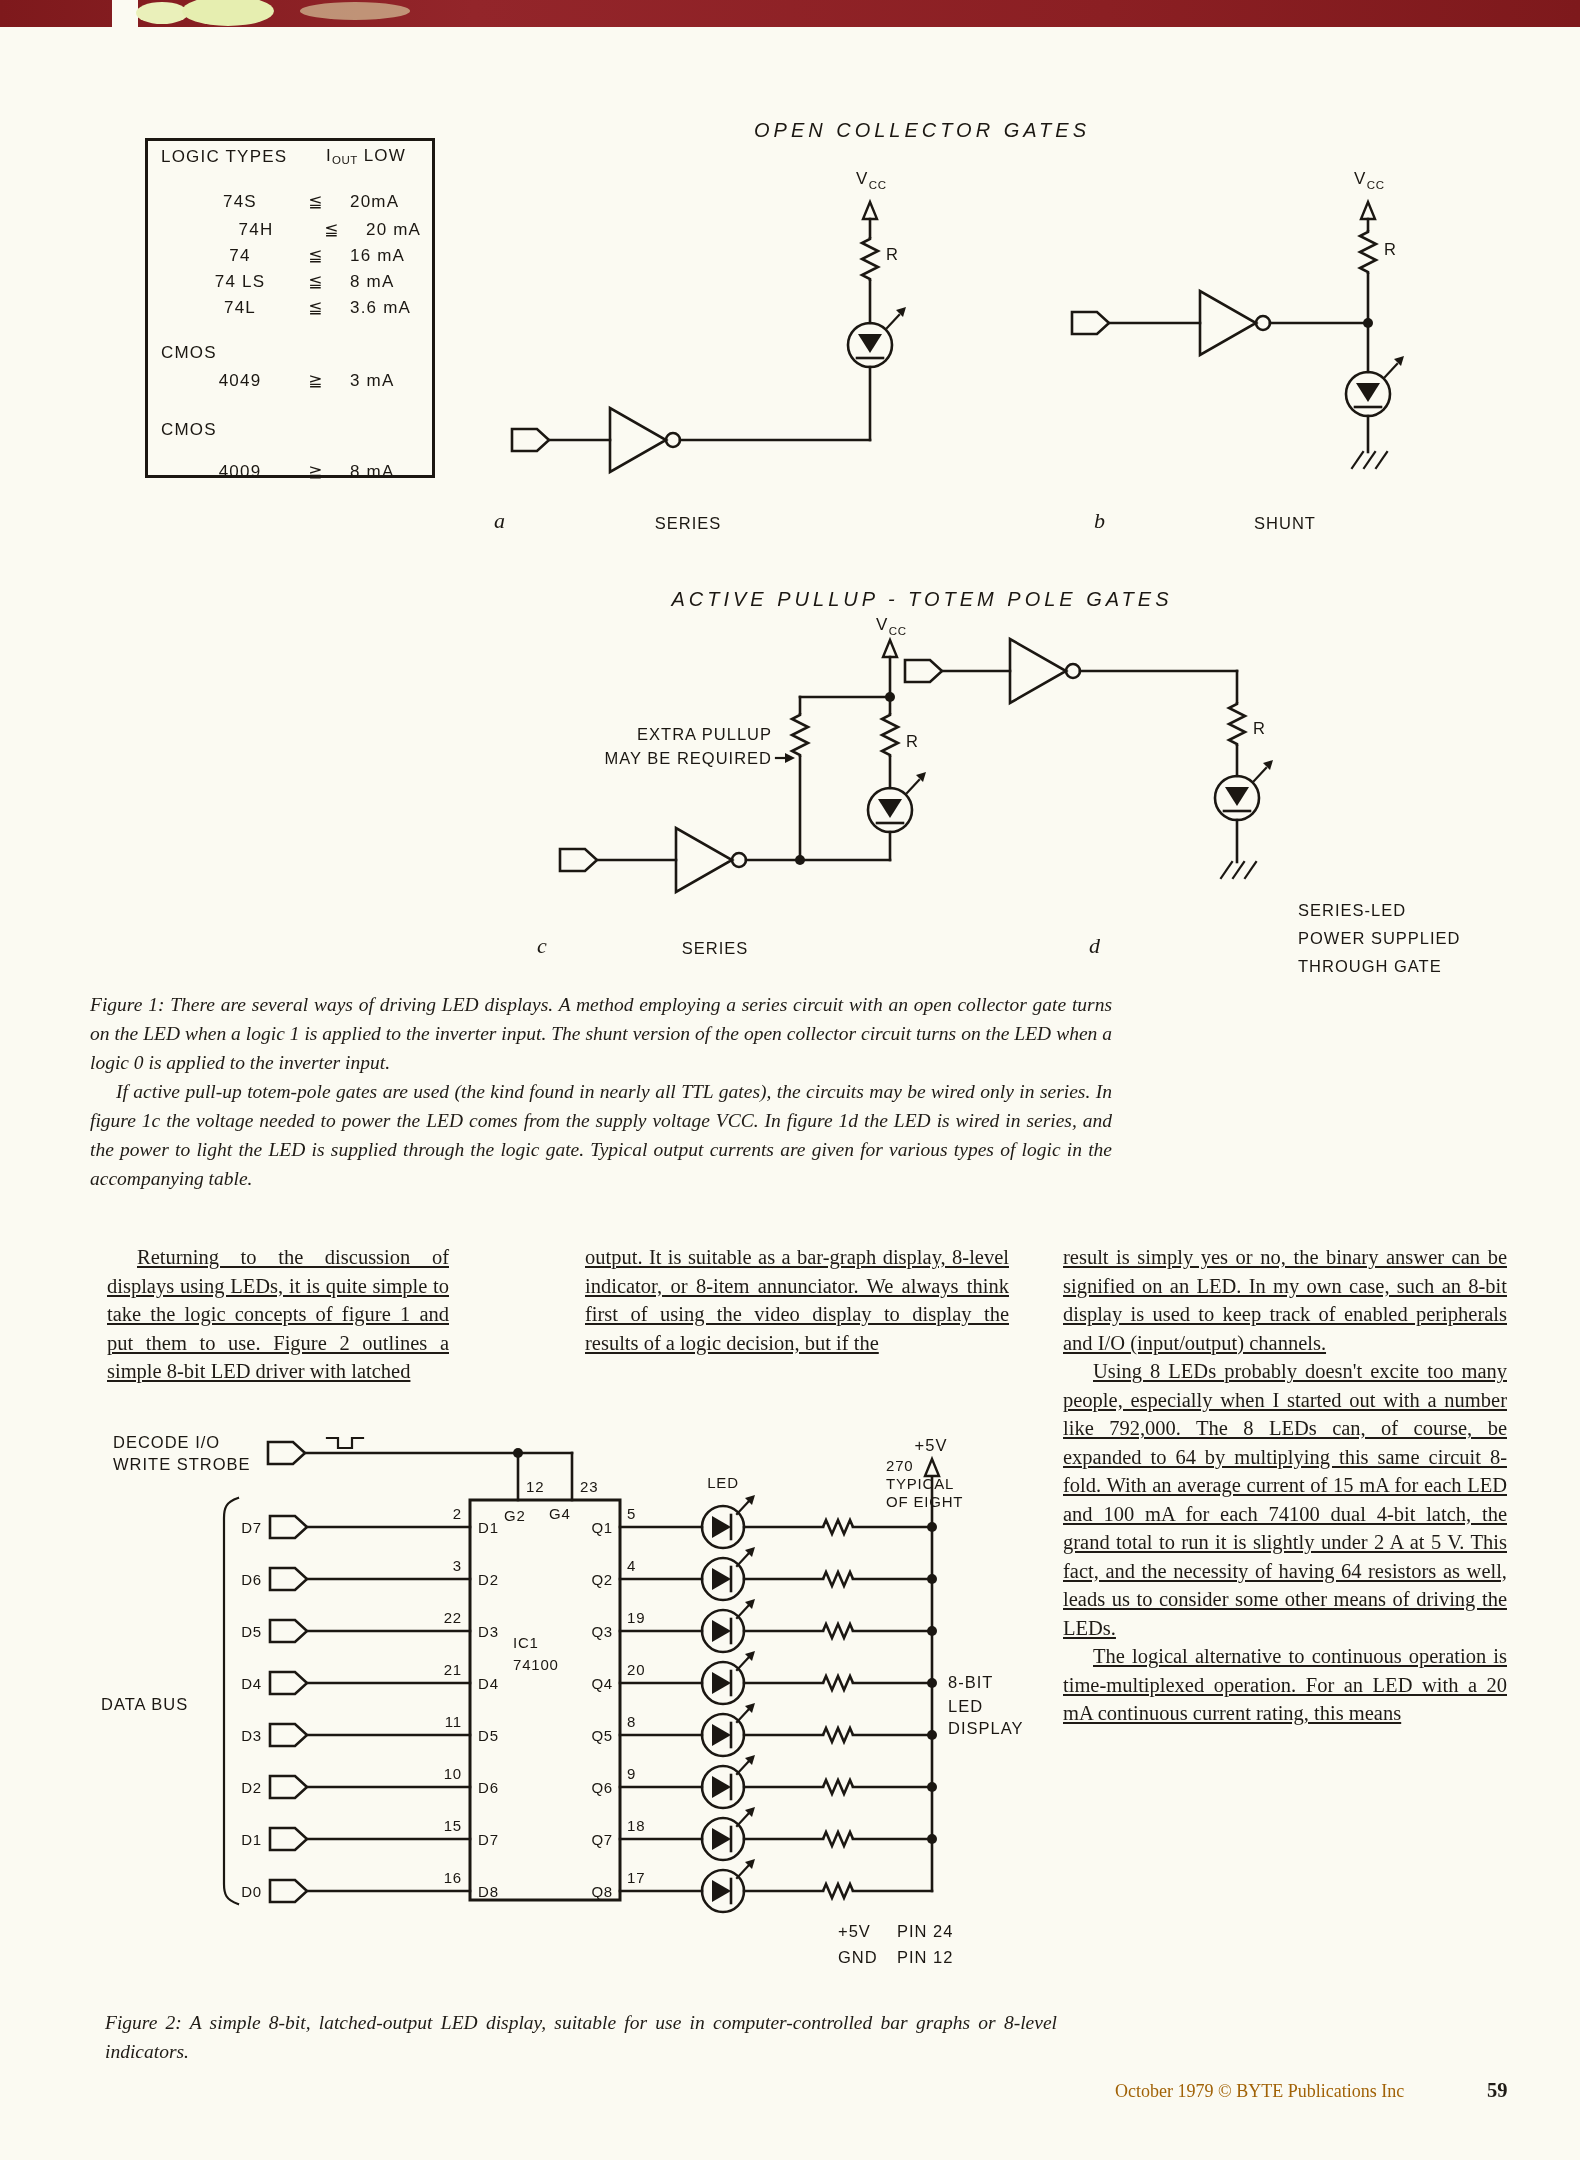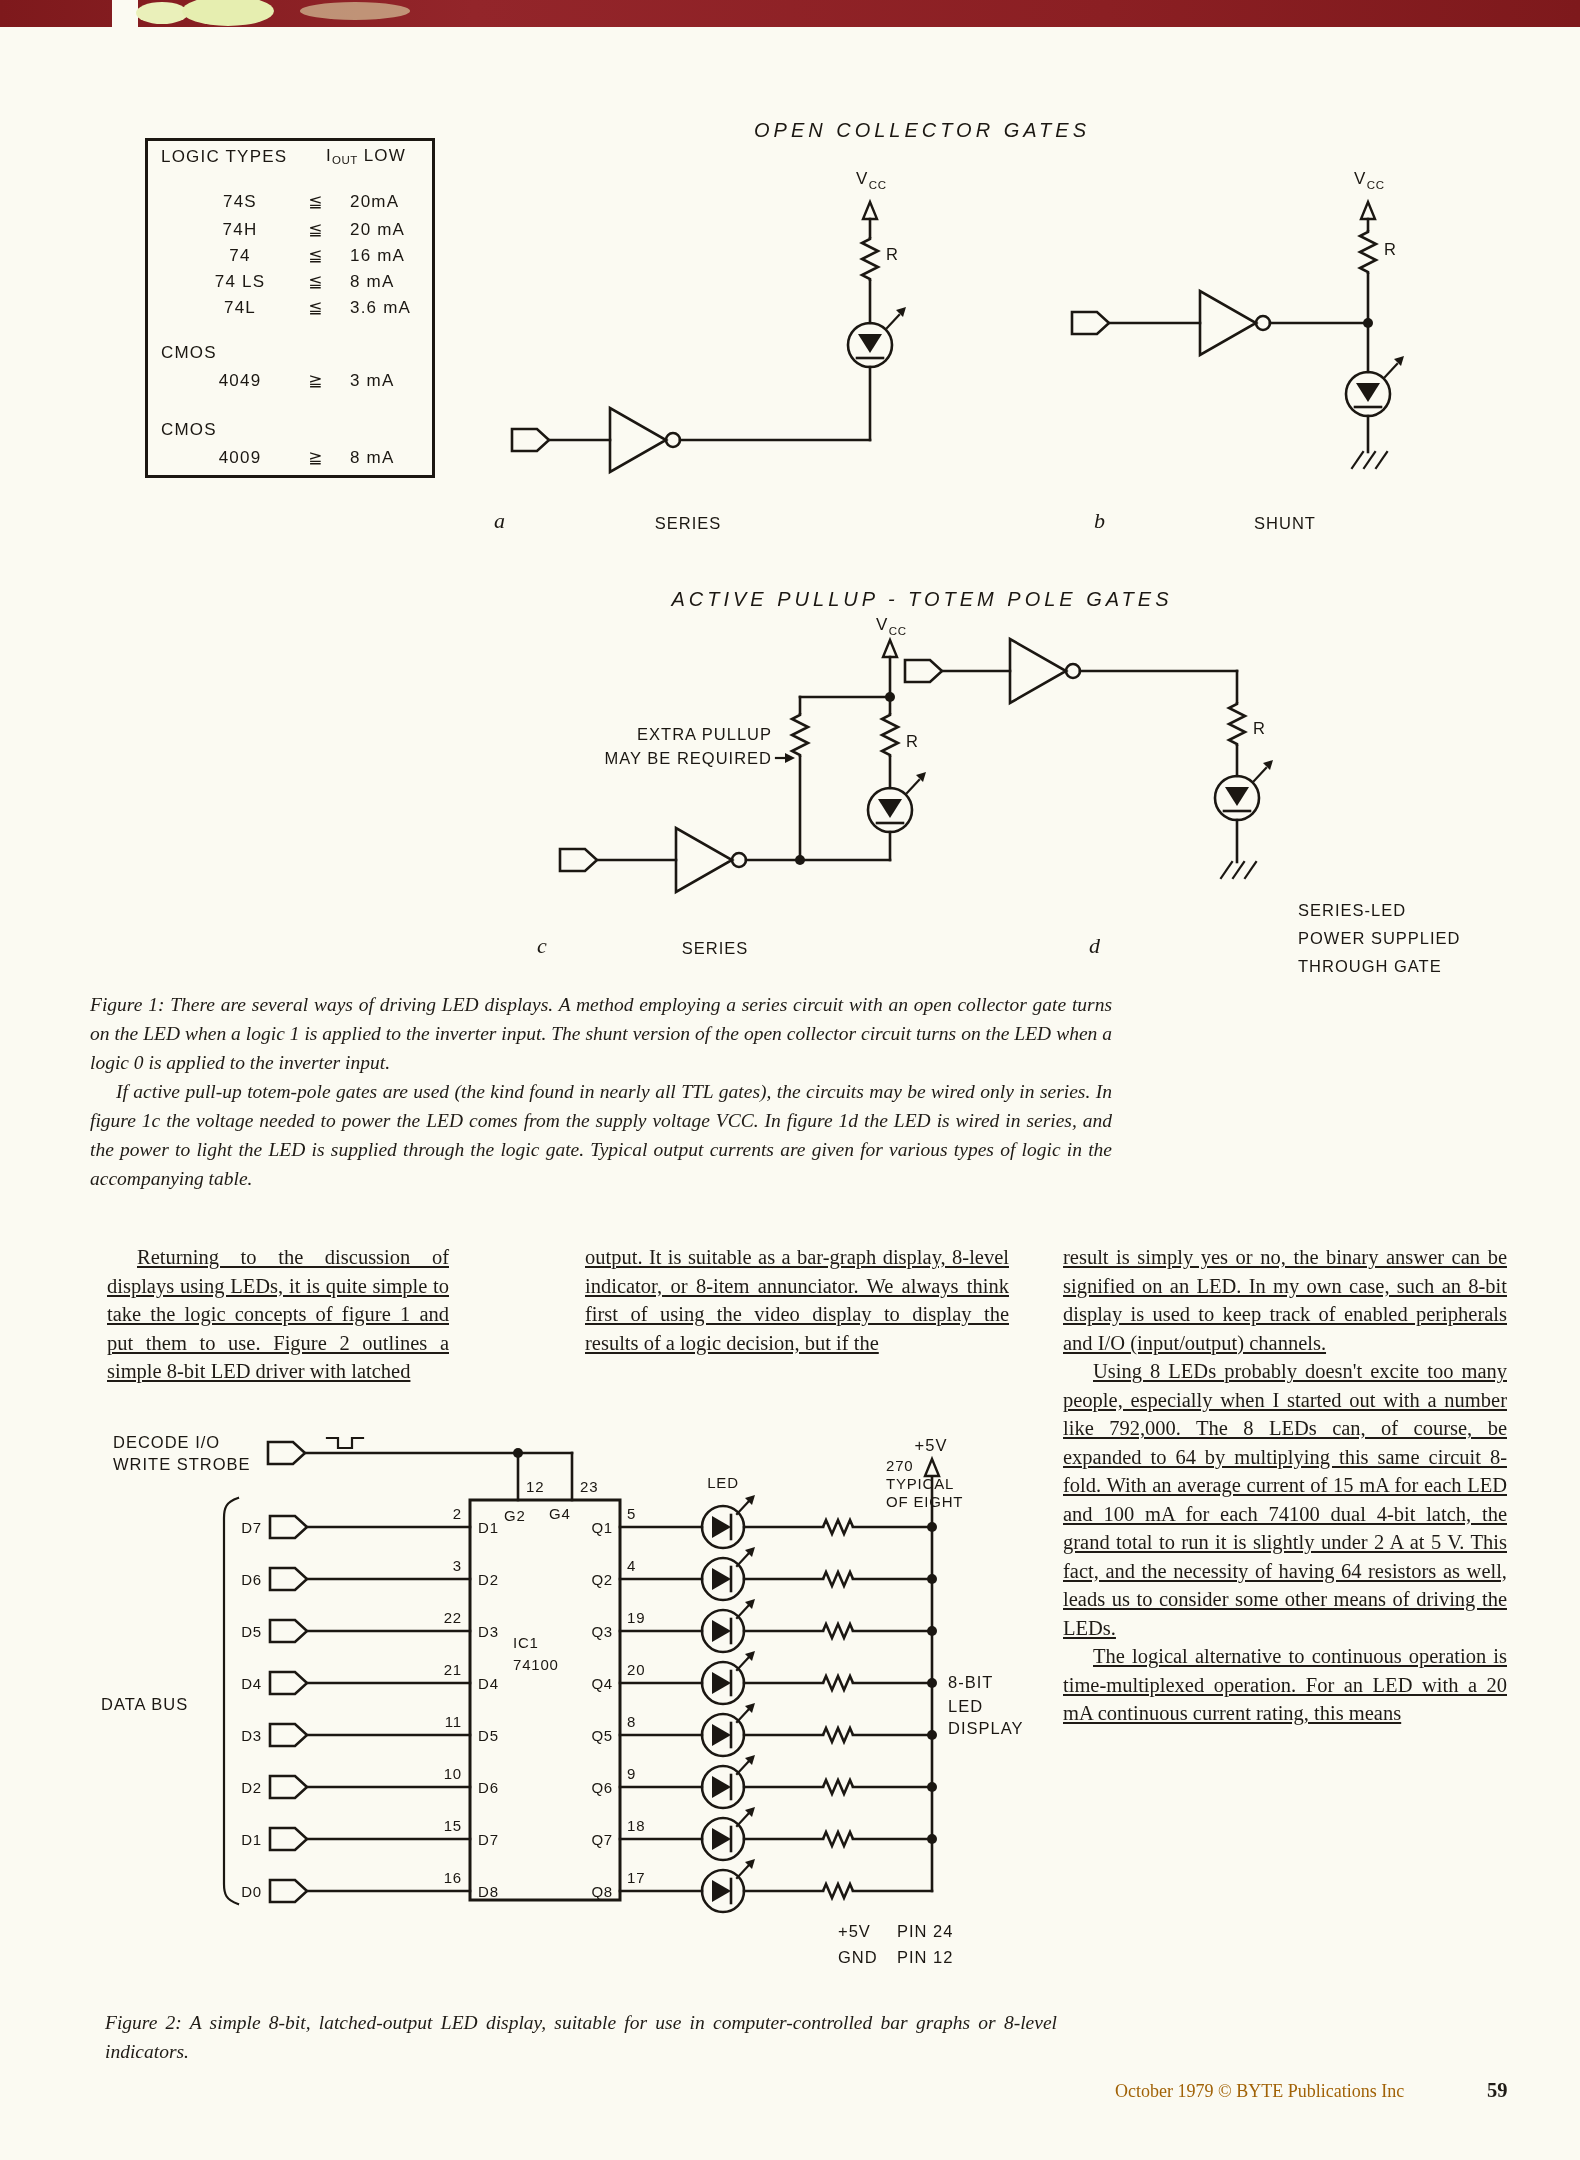--- a/index.html
+++ b/index.html
@@ -49,30 +49,30 @@
   <div class="abs notch"></div>
   <div class="abs blob" style="left:136px;top:2px;width:52px;height:22px;background:#eaf0ba;"></div>
   <div class="abs blob" style="left:182px;top:-4px;width:92px;height:30px;background:#e6eeb0;"></div>
   <div class="abs blob" style="left:300px;top:2px;width:110px;height:18px;background:rgba(234,240,186,0.55);"></div>
 
   <div id="logic-table" class="abs">
     <div class="abs tbl-t" style="left:13px;top:6px;">LOGIC TYPES</div>
     <div class="abs tbl-t" style="left:178px;top:5px;"><span>I</span><span class="subtxt">OUT</span>&nbsp;<span>LOW</span></div>
 
     <div class="abs tbl-t trow" style="left:36px;top:50px;"><span class="tname">74S</span><span class="trel">≦</span><span class="tval">20mA</span></div>
-    <div class="abs tbl-t trow" style="left:36px;top:78px;"><span class="tname">74H</span><span class="trel">≦</span><span class="tval">20 mA</span></div>
+    <div class="abs tbl-t trow" style="left:52px;top:78px;"><span class="tname">74H</span><span class="trel">≦</span><span class="tval">20 mA</span></div>
     <div class="abs tbl-t trow" style="left:36px;top:104px;"><span class="tname">74</span><span class="trel">≦</span><span class="tval">16 mA</span></div>
     <div class="abs tbl-t trow" style="left:36px;top:130px;"><span class="tname">74 LS</span><span class="trel">≦</span><span class="tval">8 mA</span></div>
     <div class="abs tbl-t trow" style="left:36px;top:156px;"><span class="tname">74L</span><span class="trel">≦</span><span class="tval">3.6 mA</span></div>
 
     <div class="abs tbl-t" style="left:13px;top:202px;">CMOS</div>
     <div class="abs tbl-t trow" style="left:36px;top:229px;"><span class="tname">4049</span><span class="trel">≧</span><span class="tval">3 mA</span></div>
 
     <div class="abs tbl-t" style="left:13px;top:279px;">CMOS</div>
-    <div class="abs tbl-t trow" style="left:36px;top:306px;text-decoration:underline;"><span class="tname">4009</span><span class="trel">≧</span><span class="tval">8 mA</span></div>
+    <div class="abs tbl-t trow" style="left:36px;top:320px;text-decoration:underline;"><span class="tname">4009</span><span class="trel">≧</span><span class="tval">8 mA</span></div>
   </div>
 
   <svg class="abs" style="left:0;top:0;" width="1580" height="2160" viewBox="0 0 1580 2160">
 
     <text class="ttl" x="922" y="137" text-anchor="middle">OPEN COLLECTOR GATES</text>
 
     <g>
       <text class="s17" x="856" y="184"><tspan>V</tspan><tspan class="sub" dy="5">CC</tspan></text>
       <polygon class="open" points="863,219 877,219 870,202"></polygon>
       <line class="w" x1="870" y1="219" x2="870" y2="237"></line>

